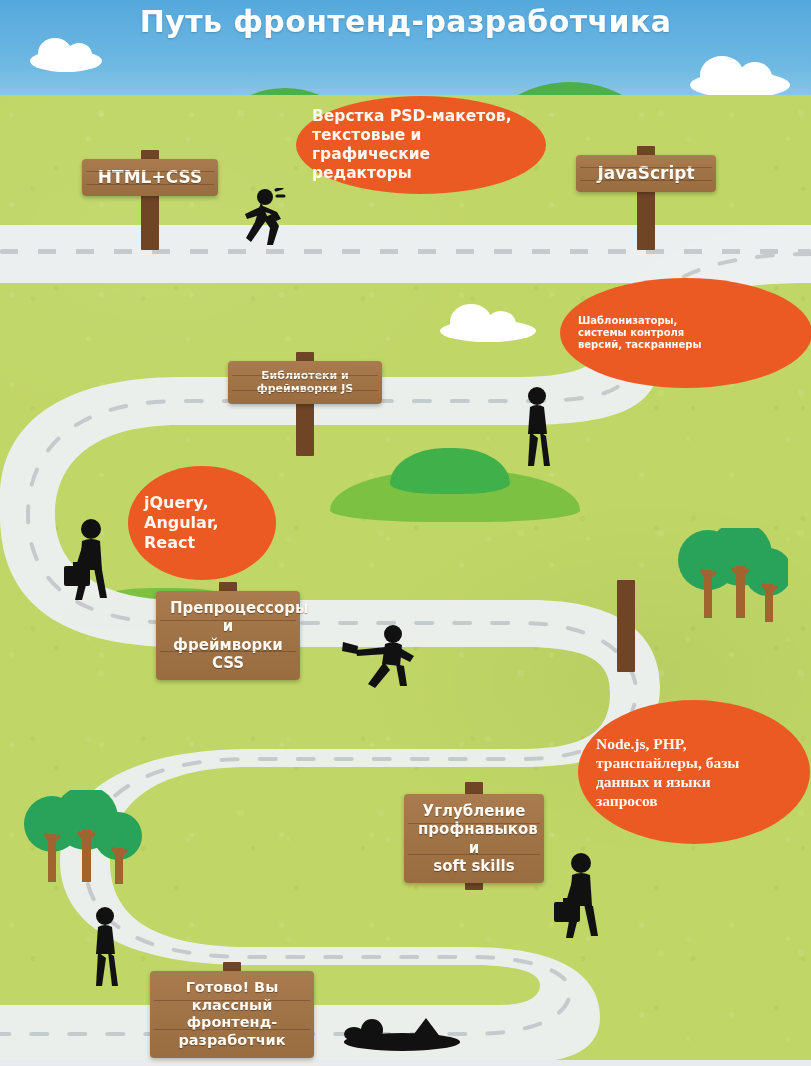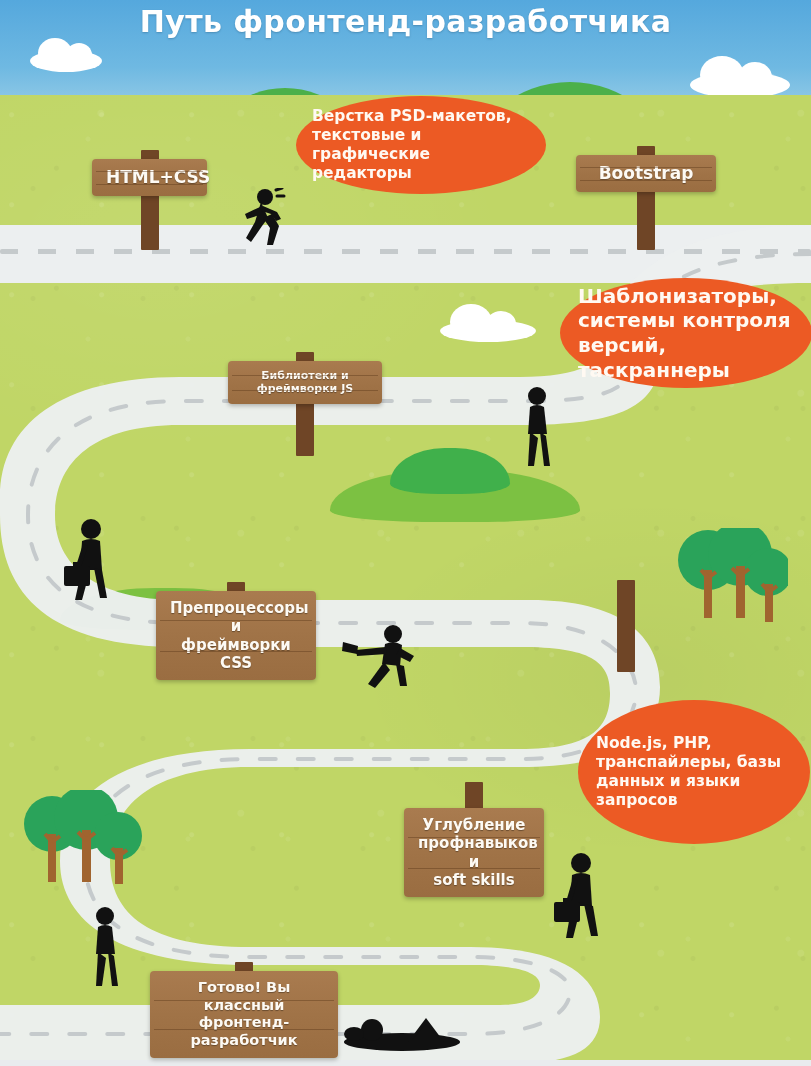--- a/index.html
+++ b/index.html
@@ -258,21 +258,21 @@
       <rect x="62" y="40" width="9" height="52" fill="#a0642f"></rect>
       <rect x="95" y="58" width="8" height="36" fill="#a0642f"></rect>
       <path d="M32 52 L25 44 M32 52 L40 46" stroke="#a0642f" stroke-width="4" fill="none"></path>
       <path d="M66 50 L58 42 M66 50 L75 43" stroke="#a0642f" stroke-width="4" fill="none"></path>
       <path d="M99 66 L92 58 M99 66 L107 60" stroke="#a0642f" stroke-width="4" fill="none"></path>
     </svg>
   </div>
 
   <div id="title">Путь фронтенд-разработчика</div>
 
-  <div class="sign" style="left:92px; top:150px; width:115px;">
+  <div class="sign" style="left:82px; top:150px; width:136px;">
     <div class="post" style="top:0; width:18px; height:100px;"></div>
     <div class="board" style="margin-top:9px; font-size:17px;">HTML+CSS</div>
   </div>
 
   <div class="bubble" style="left:296px; top:96px; width:250px; height:98px; font-size:15.5px; padding:0 16px;">
     <span>Верстка PSD-макетов,
 текстовые и
 графические редакторы</span>
   </div>
 
@@ -282,58 +282,63 @@
       <path d="M29 14 L23 34 L14 50 L19 54 L30 38 L36 30 Z" fill="#111"></path>
       <path d="M31 30 L38 40 L35 57 L41 57 L47 38 L40 26 Z" fill="#111"></path>
       <path d="M28 19 L13 26 L15 31 L31 26 Z" fill="#111"></path>
       <path d="M31 18 L45 24 L49 31 L44 33 L39 26 L30 23 Z" fill="#111"></path>
       <path d="M44 2 L50 0 M45 8 L52 8" stroke="#111" stroke-width="3" stroke-linecap="round"></path>
     </svg>
   </div>
 
   <div class="sign" style="left:576px; top:146px; width:140px;">
     <div class="post" style="top:0; width:18px; height:104px;"></div>
-    <div class="board" style="margin-top:9px; font-size:17px;">Bootstrap</div>
-  </div>
-
-  <div class="bubble" style="left:560px; top:278px; width:252px; height:110px; font-size:20px; padding:0 18px;">
+    <div class="board" style="margin-top:9px; font-size:17px;">JavaScript</div>
+  </div>
+
+  <div class="bubble" style="left:560px; top:278px; width:252px; height:110px; font-size:10px; padding:0 18px;">
     <span>Шаблонизаторы,
 системы контроля
 версий, таскраннеры</span>
   </div>
 
   <div class="person" style="left:516px; top:386px; width:44px; height:84px;">
     <svg viewBox="0 0 44 84" width="44" height="84">
       <circle cx="21" cy="10" r="9" fill="#111"></circle>
       <path d="M14 21 Q21 17 28 21 L31 48 L12 48 Z" fill="#111"></path>
       <path d="M14 46 L12 80 L18 80 L22 52 Z" fill="#111"></path>
       <path d="M24 46 L28 80 L34 80 L30 50 Z" fill="#111"></path>
     </svg>
   </div>
 
   <div class="sign" style="left:228px; top:352px; width:154px;">
     <div class="post" style="top:0; width:18px; height:104px;"></div>
     <div class="board" style="margin-top:9px; font-size:11px;">Библиотеки и
 фреймворки JS</div>
   </div>
 
+  <div class="bubble" style="left:128px; top:466px; width:148px; height:114px; font-size:16px; padding:0 16px;">
+    <span>jQuery,
+Angular,
+React</span>
+  </div>
 
   <div class="person" style="left:58px; top:518px; width:62px; height:86px;">
     <svg viewBox="0 0 62 86" width="62" height="86">
       <circle cx="33" cy="11" r="10" fill="#111"></circle>
       <path d="M24 23 Q33 19 42 23 L44 52 L22 52 Z" fill="#111"></path>
       <path d="M24 50 L17 82 L24 82 L31 56 Z" fill="#111"></path>
       <path d="M36 50 L42 80 L49 80 L44 52 Z" fill="#111"></path>
       <path d="M25 26 L18 48 L23 49 L30 28 Z" fill="#111"></path>
       <rect x="6" y="48" width="26" height="20" rx="2" fill="#111"></rect>
       <rect x="15" y="44" width="8" height="5" fill="#111"></rect>
     </svg>
   </div>
 
-  <div class="sign" style="left:156px; top:582px; width:160px;">
+  <div class="sign" style="left:156px; top:582px; width:144px;">
     <div class="post" style="top:0; width:18px; height:92px;"></div>
     <div class="board" style="margin-top:9px; font-size:15px;">Препроцессоры и
 фреймворки CSS</div>
   </div>
 
 
   <div class="person" style="left:338px; top:620px; width:92px; height:70px;">
     <svg viewBox="0 0 92 70" width="92" height="70">
       <circle cx="55" cy="14" r="9" fill="#111"></circle>
       <path d="M47 24 Q56 20 64 25 L62 46 L44 44 Z" fill="#111"></path>
@@ -342,57 +347,57 @@
       <path d="M48 27 L18 30 L19 36 L49 34 Z" fill="#111"></path>
       <path d="M5 22 L20 26 L19 34 L4 31 Z" fill="#111"></path>
       <path d="M62 28 L76 36 L72 42 L58 35 Z" fill="#111"></path>
     </svg>
   </div>
 
   <div class="sign" style="left:538px; top:580px; width:176px;">
     <div class="post" style="top:0; width:18px; height:92px;"></div>
   </div>
 
-  <div class="bubble" style="left:578px; top:700px; width:232px; height:144px; font-size:15.5px; padding:0 18px;">
+  <div class="bubble" style="left:578px; top:700px; width:232px; height:144px; font-size:15.5px; padding:0 18px;font-family:Liberation Serif, serif;">
     <span>Node.js, PHP,
 транспайлеры, базы
 данных и языки
 запросов</span>
   </div>
 
   <div class="person" style="left:548px; top:852px; width:62px; height:90px;">
     <svg viewBox="0 0 62 90" width="62" height="90">
       <circle cx="33" cy="11" r="10" fill="#111"></circle>
       <path d="M24 23 Q33 19 42 23 L44 54 L22 54 Z" fill="#111"></path>
       <path d="M24 52 L18 86 L25 86 L32 58 Z" fill="#111"></path>
       <path d="M36 52 L43 84 L50 84 L45 54 Z" fill="#111"></path>
       <path d="M25 26 L18 50 L23 51 L30 28 Z" fill="#111"></path>
       <rect x="6" y="50" width="26" height="20" rx="2" fill="#111"></rect>
       <rect x="15" y="46" width="8" height="5" fill="#111"></rect>
     </svg>
   </div>
 
   <div class="sign" style="left:404px; top:782px; width:140px;">
     <div class="post" style="top:0; width:18px; height:108px;"></div>
-    <div class="board" style="margin-top:26px; font-size:15px;">Углубление
+    <div class="board" style="margin-top:12px; font-size:15px;">Углубление
 профнавыков и
 soft skills</div>
   </div>
 
 
   <div class="person" style="left:84px; top:906px; width:44px; height:84px;">
     <svg viewBox="0 0 44 84" width="44" height="84">
       <circle cx="21" cy="10" r="9" fill="#111"></circle>
       <path d="M14 21 Q21 17 28 21 L31 48 L12 48 Z" fill="#111"></path>
       <path d="M14 46 L12 80 L18 80 L22 52 Z" fill="#111"></path>
       <path d="M24 46 L28 80 L34 80 L30 50 Z" fill="#111"></path>
     </svg>
   </div>
 
-  <div class="sign" style="left:150px; top:962px; width:188px;">
+  <div class="sign" style="left:150px; top:962px; width:164px;">
     <div class="post" style="top:0; width:18px; height:96px;"></div>
     <div class="board" style="margin-top:9px; font-size:14.5px;">Готово! Вы классный
 фронтенд-разработчик</div>
   </div>
 
   <div class="person" style="left:340px; top:1012px; width:120px; height:40px;">
     <svg viewBox="0 0 120 40" width="120" height="40">
       <ellipse cx="62" cy="30" rx="58" ry="9" fill="#111"></ellipse>
       <circle cx="32" cy="18" r="11" fill="#111"></circle>
       <ellipse cx="14" cy="22" rx="10" ry="7" fill="#111"></ellipse>

